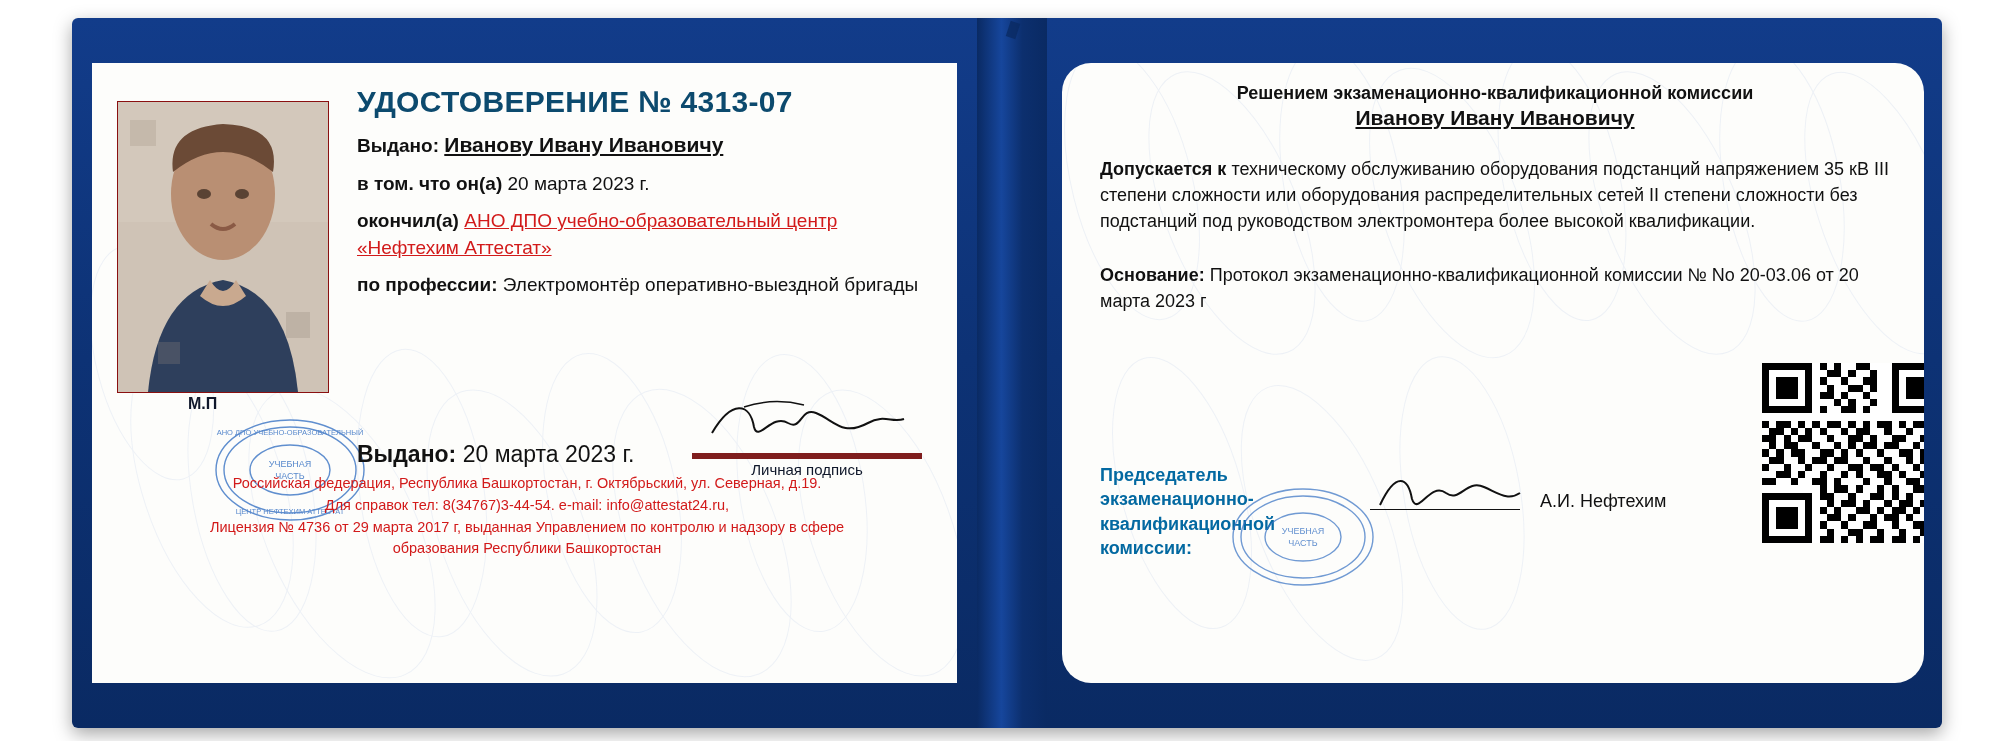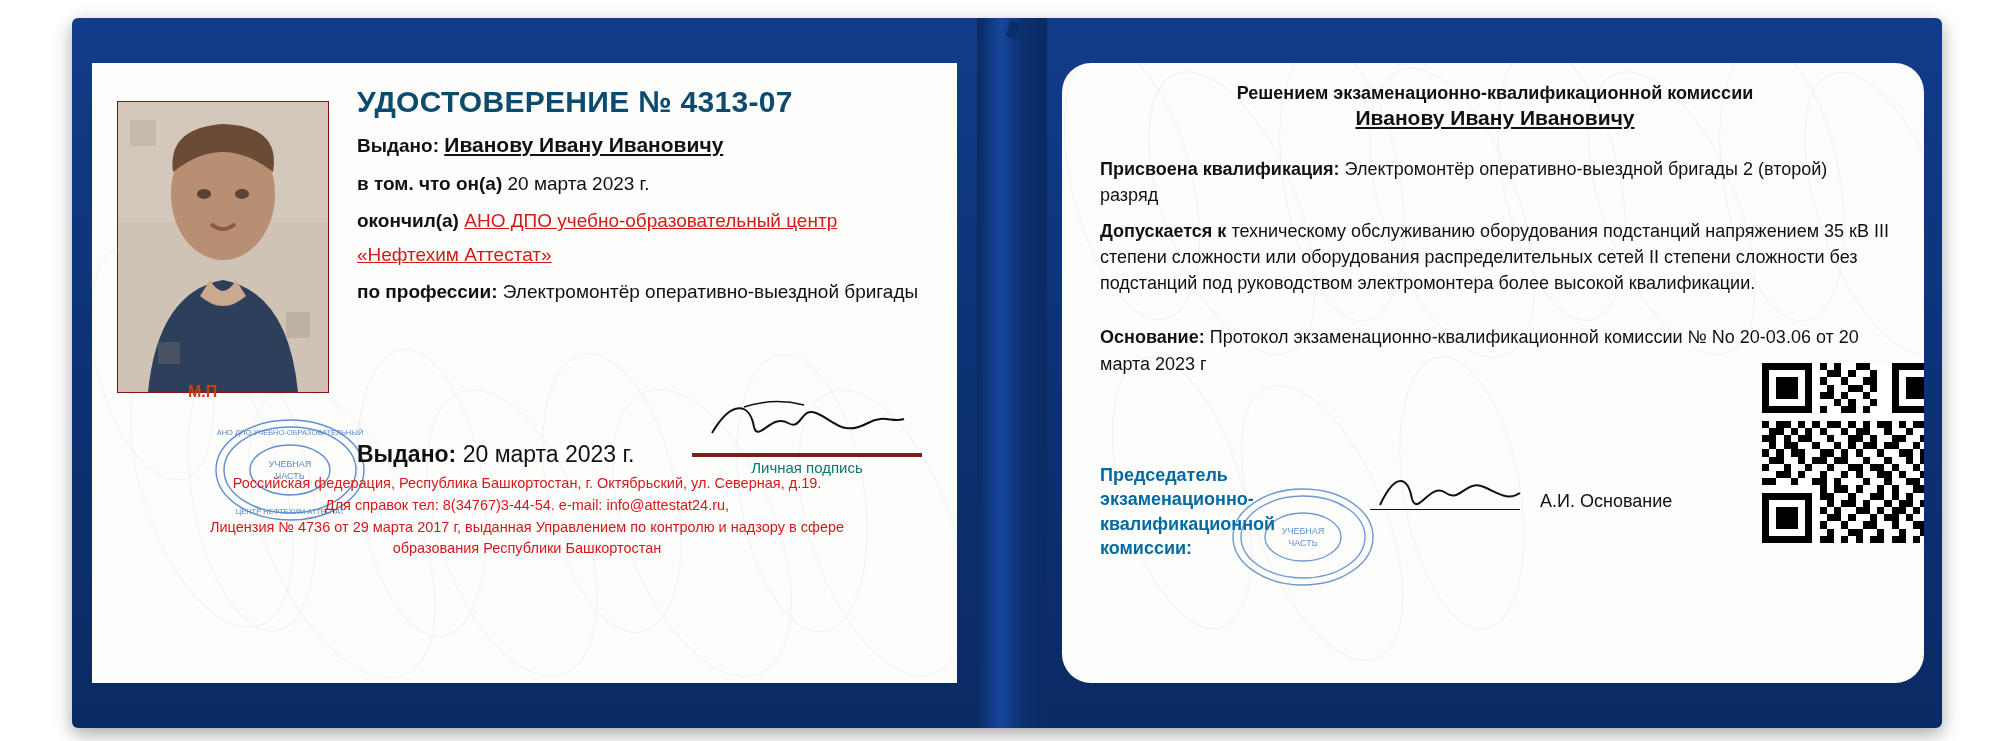--- a/index.html
+++ b/index.html
@@ -16,32 +16,32 @@
 
   .page{position:absolute;top:45px;height:620px;background:#fdfdfb;overflow:hidden;}
   .page-left{left:20px;width:865px;}
   .page-right{left:990px;width:862px;border-radius:29px;}
 
   
   .wm{position:absolute;inset:0;pointer-events:none;opacity:.22;}
 
   
   .photo{position:absolute;left:25px;top:38px;width:210px;height:290px;border:1px solid #8a1010;overflow:hidden;background:#cdbfb2;}
-  .mp{position:absolute;left:96px;top:320px;font-size:16px;font-weight:bold;color:#c2410c;}
+  .mp{position:absolute;left:96px;top:332px;font-size:16px;font-weight:bold;color:#0f172a;}
 
   .l-head{position:absolute;left:265px;top:22px;width:585px;}
   .t-title{font-size:30px;font-weight:bold;color:#0c4a6e;letter-spacing:.3px;}
   .row{margin-top:13px;font-size:19px;color:#111;line-height:1.28;}
   .b{font-weight:bold;}
   .red{color:#d21a1a;}
   .u{text-decoration:underline;}
   .nm{font-weight:bold;font-size:21px;text-decoration:underline;}
 
   .sign-wrap{position:absolute;left:600px;top:330px;width:230px;text-align:center;}
-  .sign-label{font-size:15px;color:#0f766e;border-top:4px solid #7f1d1d;padding-top:2px;}
+  .sign-label{font-size:15px;color:#0f172a;border-top:6px solid #7f1d1d;padding-top:2px;}
 
   .issued{position:absolute;left:265px;top:378px;font-size:23px;color:#111;}
   .issued .b{font-weight:bold;}
 
   .fine{position:absolute;left:40px;top:410px;width:790px;text-align:center;color:#d21a1a;font-size:14.5px;line-height:1.5;}
 
   
   .stamp{position:absolute;left:118px;top:352px;width:160px;height:110px;opacity:.85;}
 
   
@@ -130,21 +130,21 @@
 
       <div class="row">
         <span class="b">в том. что он(а)</span>
         <span>20 марта 2023 г.</span>
       </div>
 
       <div class="row">
         <span class="b">окончил(а)</span>
         <span class="red u">АНО ДПО учебно-образовательный центр</span>
       </div>
-      <div class="row" style="margin-top:9px">
+      <div class="row" style="margin-top:2px">
         <span class="red u">«Нефтехим Аттестат»</span>
       </div>
 
       <div class="row">
         <span class="b">по профессии</span><span class="b">: </span>
         <span>Электромонтёр оперативно-выездной бригады</span>
       </div>
     </div>
 
     <div class="sign-wrap">
@@ -185,43 +185,39 @@
         <ellipse cx="400" cy="430" rx="58" ry="138" transform="rotate(-10 400 430)"></ellipse>
       </g>
     </svg>
 
     <div class="r-pad">
       <div class="r-center">Решением экзаменационно-квалификационной комиссии</div>
       <div class="r-name">Иванову Ивану Ивановичу</div>
 
       <div class="r-block">
         <p>
-          <span class="b">Присвоена квалификация:</span>
-          <span>Электромонтёр оперативно-выездной бригады 2 (второй) разряд</span>
-        </p>
-        <p>
           <span class="b">Допускается к</span>
           <span>техническому обслуживанию оборудования подстанций напряжением 35 кВ III степени сложности или оборудования распределительных сетей II степени сложности без подстанций под руководством электромонтера более высокой квалификации.</span>
         </p>
       </div>
 
       <div class="r-osn">
         <span class="b">Основание:</span>
         <span>Протокол экзаменационно-квалификационной комиссии № No 20-03.06 от 20 марта 2023 г</span>
       </div>
     </div>
 
     <div class="sig-area">
       <div class="sig-row">
         <div class="sig-lab">Председатель экзаменационно-квалификационной комиссии:</div>
         <svg class="scribble" viewBox="0 0 160 48">
           <path d="M12 40 C28 6, 40 12, 44 34 C50 52, 62 16, 78 28 C92 38, 98 14, 116 22 C132 29, 140 36, 152 28" fill="none" stroke="#111" stroke-width="2"></path>
         </svg>
         <div class="sig-line"></div>
-        <div class="sig-person">А.И. Основание</div>
+        <div class="sig-person">А.И. Нефтехим</div>
       </div>
 
 
       <svg class="stamp2" viewBox="0 0 150 104">
         <g fill="none" stroke="#3a74c4" stroke-width="1.4" opacity=".9">
           <ellipse cx="75" cy="52" rx="70" ry="48"></ellipse>
           <ellipse cx="75" cy="52" rx="62" ry="41"></ellipse>
           <ellipse cx="75" cy="52" rx="38" ry="24"></ellipse>
         </g>
         <text x="75" y="49" font-size="9" fill="#3a74c4" text-anchor="middle" font-family="Liberation Sans, sans-serif">УЧЕБНАЯ</text>

